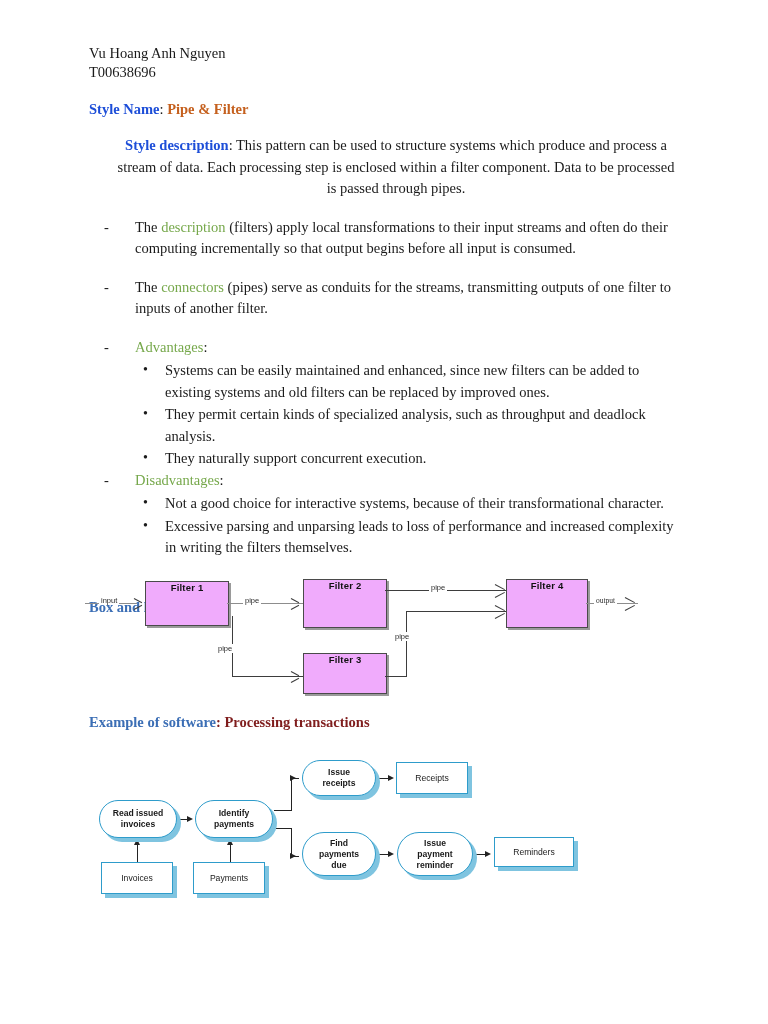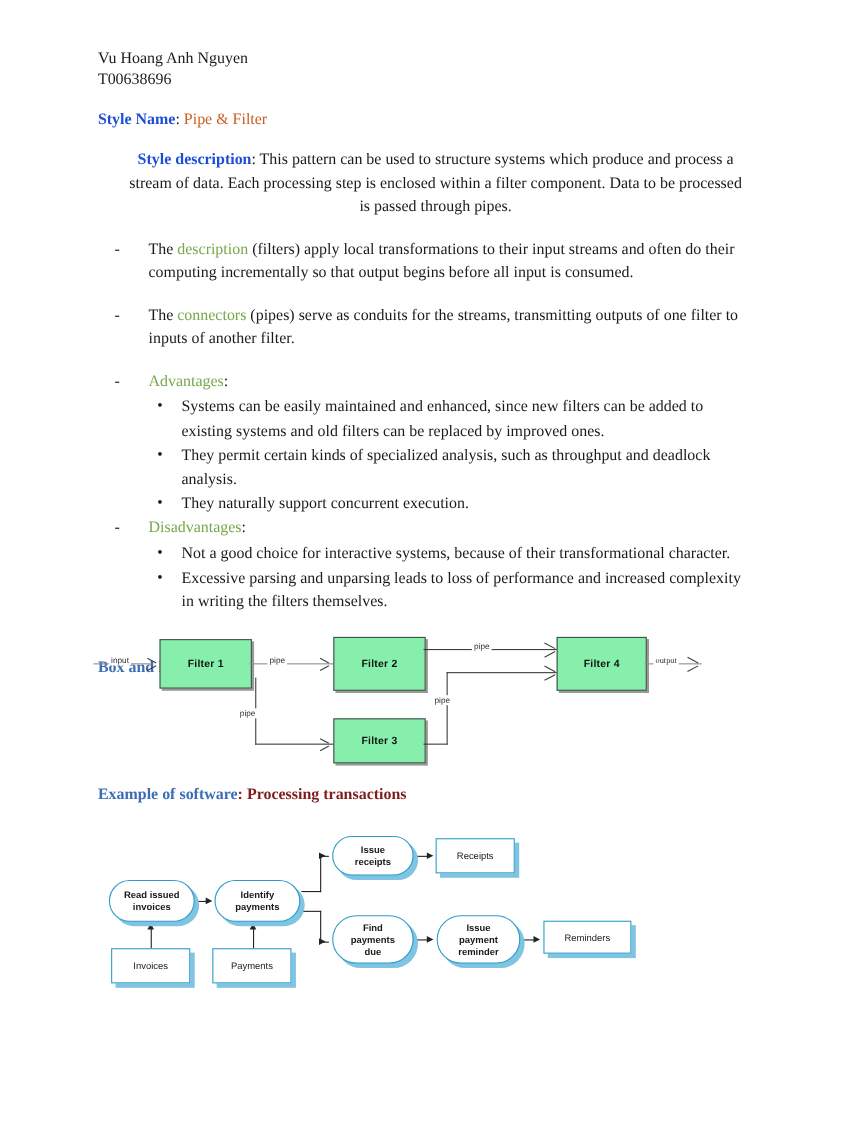--- a/index.html
+++ b/index.html
@@ -39,21 +39,21 @@
     margin-top: 18px;
     font-size: 14.5px;
     line-height: 20px;
   }
   .hd-blue {
     color: #1d4ed8;
     font-weight: bold;
   }
   .hd-orange {
     color: #c5601e;
-    font-weight: normal;
+    font-weight: bold;
   }
   .para {
     margin-top: 16px;
     font-size: 14.5px;
     line-height: 21.5px;
     text-align: center;
     margin-left: 24px;
   }
   .green {
     color: #76a84b;
@@ -113,29 +113,29 @@
   
   .bl-diagram {
     position: absolute;
     left: 85px;
     top: 570px;
     width: 580px;
     height: 130px;
   }
   .bl-box {
     position: absolute;
-    background: #86efac;
+    background: #f0abfc;
     border: 1px solid #4a4a4a;
     box-shadow: 2px 2px 0 0 #9a9a9a;
     font-family: "Liberation Sans", "DejaVu Sans", sans-serif;
     font-weight: bold;
     font-size: 9.5px;
     color: #111;
     display: flex;
-    align-items: center;
+    align-items: flex-start;
     justify-content: center;
     letter-spacing: .2px;
   }
   .bl-line {
     position: absolute;
     background: #3d3d3d;
   }
   .bl-line.h { height: 1px; }
   .bl-line.v { width: 1px; }
   .bl-label {

